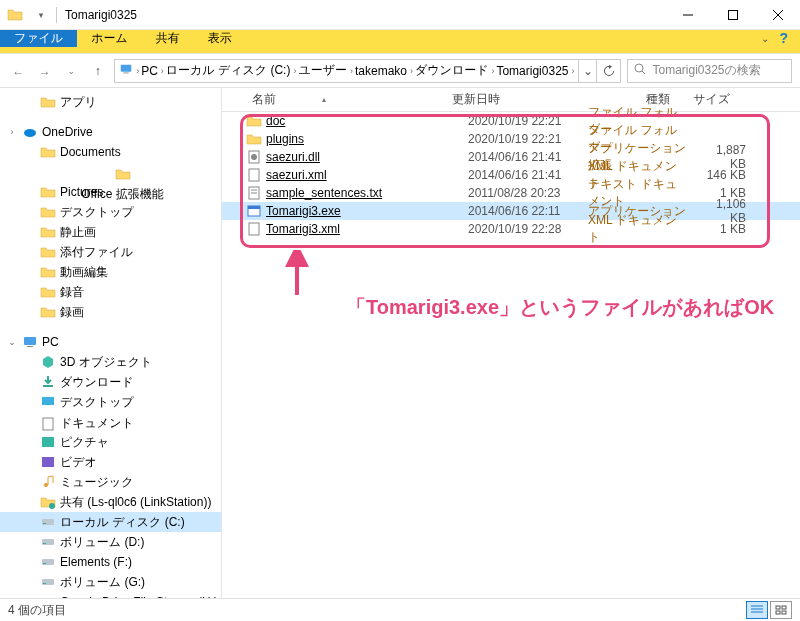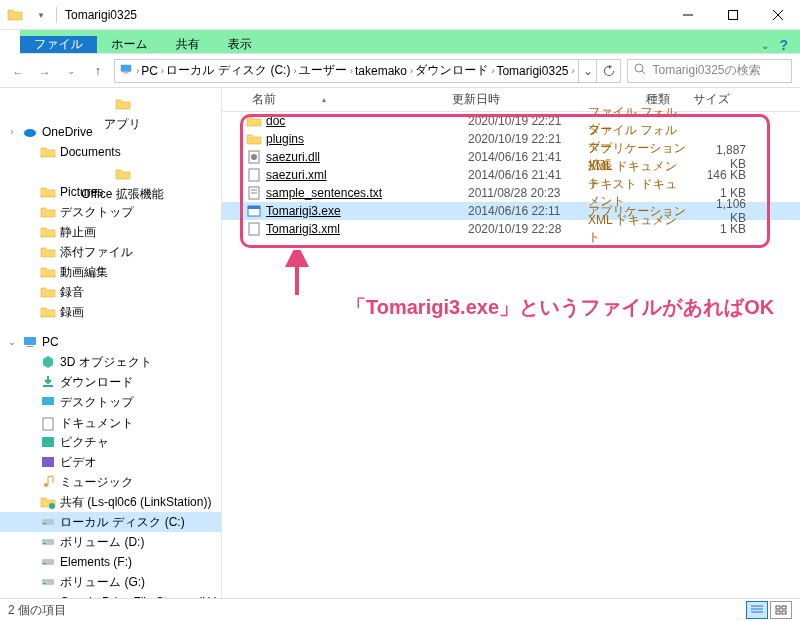--- a/index.html
+++ b/index.html
@@ -4,21 +4,21 @@
 <style>
 * { margin: 0; padding: 0; box-sizing: border-box; font-family: "Segoe UI", "Yu Gothic UI", Meiryo, sans-serif; }
 body { background: #fff; width: 800px; height: 621px; overflow: hidden; font-size: 12px; color: #000; }
 
 .titlebar { height: 30px; display: flex; align-items: center; background: #fff; border-bottom: 1px solid #e5e5e5; }
 .titlebar .ticon { width: 18px; height: 18px; margin: 0 6px; display: flex; align-items: center; justify-content: center; }
 .titlebar .title { flex: 1; font-size: 12px; padding-left: 4px; }
 .titlebar .winbtns { display: flex; }
 .titlebar .winbtn { width: 45px; height: 30px; display: flex; align-items: center; justify-content: center; font-size: 10px; }
 
-.ribbon-tabs { height: 24px; display: flex; align-items: flex-end; background: #86efac; border-bottom: 1px solid #e1e1e1; margin-left: 20px; }
+.ribbon-tabs { height: 24px; display: flex; align-items: flex-start; background: #fde047; border-bottom: 1px solid #e1e1e1; }
 .ribbon-tab { padding: 0 14px; display: flex; align-items: center; font-size: 12px; }
 .ribbon-tab.file { background: #1979ca; color: #fff; }
 .ribbon-right { margin-left: auto; display: flex; align-items: center; padding-right: 8px; }
 
 .addrbar { height: 34px; display: flex; align-items: center; padding: 4px 8px; gap: 6px; border-bottom: 1px solid #e1e1e1; }
 .navbtn { width: 24px; height: 24px; display: flex; align-items: center; justify-content: center; color: #777; border-radius: 2px; }
 .navbtn.enabled { color: #333; }
 .addrpath { flex: 1; height: 24px; border: 1px solid #ccc; display: flex; align-items: center; padding: 0 4px; gap: 2px; overflow: hidden; }
 .crumb { display: flex; align-items: center; gap: 3px; white-space: nowrap; }
 .crumb .sep { color: #666; font-size: 9px; }
@@ -158,21 +158,21 @@
           <circle cx="5" cy="5" r="4" fill="none" stroke="#888"></circle>
           <line x1="8" y1="8" x2="11" y2="11" stroke="#888"></line>
         </svg>
     </span>
     <span>Tomarigi0325の検索</span>
   </div>
 </div>
 
 <div class="mainrow">
   <div class="tree" id="tree-host">
-      <div class="tree-item" style="padding-left: 24px; flex-direction: column;">
+      <div class="tree-item" style="padding-left: 24px;">
         <span class="exp"></span>
         <span class="ticon2">
           <svg width="16" height="16" viewBox="0 0 16 16">
             <path class="svg-folder" d="M1 4h5l1 2h8v7H1z"></path>
           </svg>
         </span>
         <span>アプリ</span>
       </div>
       <div class="tree-spacer"></div>
       <div class="tree-item" style="padding-left: 6px;">
@@ -503,21 +503,21 @@
             <path d="M0 0L6 3L0 6z" fill="#e6457a"></path>
           </marker>
         </defs>
       <line x1="15" y1="45" x2="15" y2="5" stroke="#e6457a" stroke-width="4" marker-end="url(#ah)"></line>
     </svg>
     <div class="annotation-text">「Tomarigi3.exe」というファイルがあればOK</div>
   </div>
 </div>
 
 <div class="statusbar">
-  <span>2 個の項目</span>
+  <span>4 個の項目</span>
   <div class="right-icons">
     <div class="sicon active">
       <svg width="12" height="10" viewBox="0 0 12 10">
           <line x1="0" y1="1" x2="12" y2="1" stroke="#1979ca"></line>
           <line x1="0" y1="4" x2="12" y2="4" stroke="#1979ca"></line>
           <line x1="0" y1="7" x2="12" y2="7" stroke="#1979ca"></line>
         </svg>
     </div>
     <div class="sicon">
       <svg width="12" height="10" viewBox="0 0 12 10">

